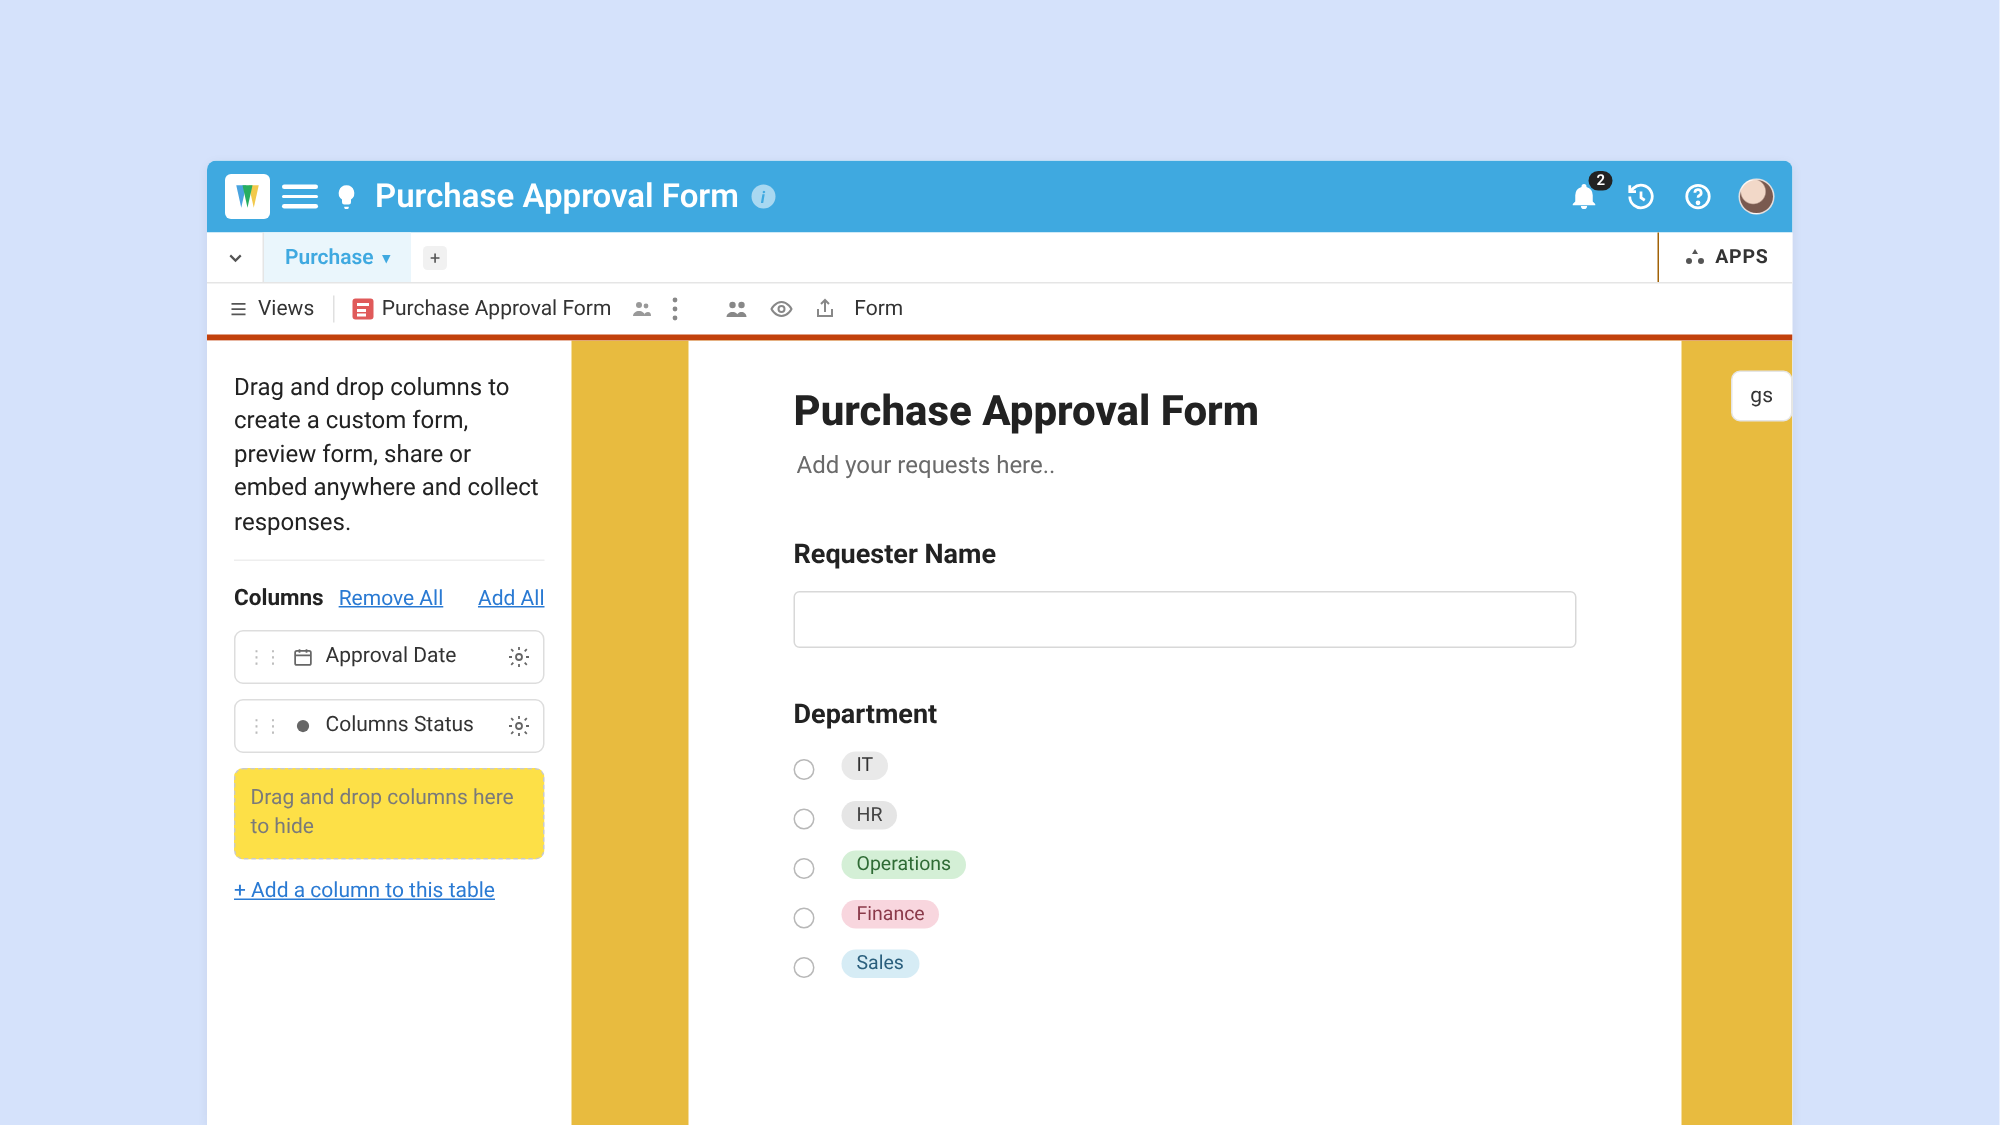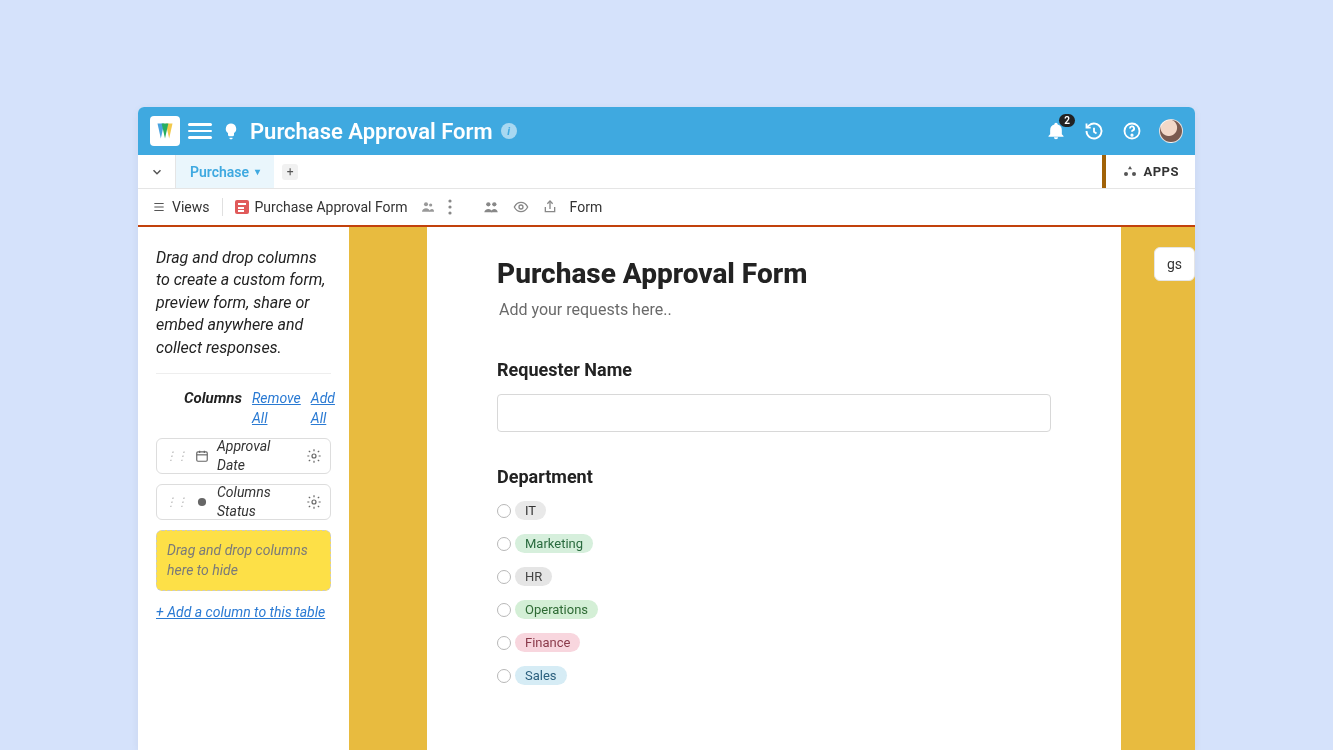--- a/index.html
+++ b/index.html
@@ -17,49 +17,49 @@
 .tb-icon { width:22px; height:22px; display:inline-flex; align-items:center; justify-content:center; margin-left:16px; cursor:pointer; color:#fff; position:relative; }
 .badge { position:absolute; top:-6px; right:-8px; background:#222; color:#fff; border-radius:8px; font-size:10px; padding:1px 5px; font-weight:600; }
 .avatar { width:24px; height:24px; border-radius:50%; background: radial-gradient(circle at 40% 35%, #f2d8c8 0 40%, #7a5a4f 45% 100%); margin-left:16px; cursor:pointer; border: 1px solid rgba(255,255,255,0.8);}
 .tabbar { height:34px; display:flex; align-items:stretch; border-bottom:1px solid #e5e5e5; background:#fff; }
 .tab-toggle { width:38px; display:flex; align-items:center; justify-content:center; border-right:1px solid #e5e5e5; cursor:pointer; }
 .tab-active { background:#eaf6fc; color:#3fa9e0; display:flex; align-items:center; padding:16px 14px; font-weight:600; font-size:14px; cursor:pointer; }
 .tab-active .chev { margin-left:6px; font-size:10px; color:#3fa9e0; }
 .tab-add { display:flex; align-items:center; padding:0 8px; }
 .tab-add-btn { width:16px; height:16px; background:#f1f1f1; border-radius:3px; display:flex; align-items:center; justify-content:center; font-size:12px; color:#555; cursor:pointer; }
 .tabbar .spacer { flex:1; }
-.apps-btn { display:flex; align-items:center; padding:0 16px; border-left:4px solid #a16207; font-weight:700; font-size:13px; cursor:pointer; letter-spacing:0.5px; color:#333; gap:6px;}
-.viewbar { height:38px; display:flex; align-items:center; padding:0 14px; border-bottom:2px solid #c2410c; font-size:14px; gap:12px; color:#333; }
+.apps-btn { display:flex; align-items:center; padding:0 16px; border-left:1px solid #a16207; font-weight:700; font-size:13px; cursor:pointer; letter-spacing:0.5px; color:#333; gap:6px;}
+.viewbar { height:38px; display:flex; align-items:center; padding:0 14px; border-bottom:4px solid #c2410c; font-size:14px; gap:12px; color:#333; }
 .viewbar .sep { width:1px; height:18px; background:#e0e0e0; }
 .vb-item { display:inline-flex; align-items:center; gap:6px; cursor:pointer; }
 .vb-form-icon { width:14px; height:14px; background:#e05a5a; border-radius:2px; display:inline-block; position:relative;}
 .vb-form-icon::before { content:""; position:absolute; left:3px; right:3px; top:3px; height:2px; background:#fff;}
 .vb-form-icon::after { content:""; position:absolute; left:3px; right:5px; top:7px; height:2px; background:#fff; box-shadow: 0 3px 0 #fff;}
 .vb-icon { color:#888; cursor:pointer; display:inline-flex; }
 .content { flex:1; display:flex; overflow:hidden; }
-.sidebar { width:211px; padding:20px 18px 0 18px; background:#fff; font-size:15.5px; color:#222; line-height:1.4;font-style:italic; }
+.sidebar { width:243px; padding:20px 18px 0 18px; background:#fff; font-size:15.5px; color:#222; line-height:1.4; }
 .sidebar .intro { padding-bottom:14px; border-bottom:1px solid #eee; margin-bottom:14px; font-size:16px;}
-.cols-header { display:flex; align-items:baseline; gap:10px; margin-bottom:10px; font-size:15px;margin-left:28px;}
+.cols-header { display:flex; align-items:baseline; gap:10px; margin-bottom:10px; font-size:15px;}
 .cols-header .lbl { font-weight:700; }
 .link { color:#2a7ad3; text-decoration:underline; cursor:pointer; font-size:14px;}
 .col-item { border:1px solid #ddd; border-radius:6px; height:36px; display:flex; align-items:center; padding:0 8px; margin-bottom:10px; font-size:14px; color:#333; gap:8px; cursor:grab;}
 .drag-dots { color:#bbb; font-size:12px; letter-spacing:-1px; line-height:1; }
 .col-type-icon { color:#666; }
 .col-item .grow { flex:1; }
 .gear-dots { color:#666; font-size:14px; }
 .dropzone { border:1.5px dashed #c9c9c9; border-radius:6px; padding:10px 10px; color:#7a7a7a; font-size:14px; margin-bottom:12px; background:#fde047;}
 .add-col { color:#2a7ad3; text-decoration:underline; font-size:14px; cursor:pointer; }
 .canvas { flex:1; background:#e8bb3f; position:relative; overflow:hidden; }
 .settings-chip { position:absolute; right:0; top:20px; background:#fff; border:1px solid #e5e5e5; border-radius:6px; padding:8px 12px; font-size:14px; color:#333; cursor:pointer;}
 .form-card { position:absolute; left:78px; right:74px; top:0; bottom:0; background:#fff; padding:30px 70px 10px 70px; overflow:auto;}
 .form-title { font-size:28px; font-weight:800; color:#222; margin-bottom:10px;}
 .form-sub { color:#6a6a6a; font-size:16px; margin-bottom:40px; padding-left:2px;}
 .field-label { font-size:18px; font-weight:700; color:#222; margin-bottom:14px; }
 .text-input { width:100%; height:38px; border:1px solid #d8d8d8; border-radius:4px; margin-bottom:34px; padding:0 10px; font-size:14px;}
-.radio-row { display:flex; align-items:center; gap:4px; margin-bottom:14px;}
+.radio-row { display:flex; align-items:flex-end; gap:18px; margin-bottom:14px;}
 .radio { width:14px; height:14px; border:1.5px solid #b8b8b8; border-radius:50%; cursor:pointer; flex-shrink:0;}
 .pill { padding:2px 10px; border-radius:10px; font-size:13px; }
 .pill-it { background:#e9e9e9; color:#333;}
 .pill-mkt { background:#d6efdc; color:#2a6b3f;}
 .pill-hr { background:#e5e5e5; color:#444;}
 .pill-fin { background:#f8d6de; color:#8a3a4a;}
 .pill-ops { background:#d4efd6; color:#2f6b35;}
 .pill-sales { background:#d6ecf5; color:#2a5f7d;}
 svg { display:block; }
 </style>
@@ -247,24 +247,20 @@
         <input class="text-input" type="text" style="">
 
         <div class="field-label">Department</div>
 
         <div class="radio-row">
           <span class="radio"></span>
           <span class="pill pill-it">IT</span>
         </div>
         <div class="radio-row">
           <span class="radio"></span>
-          <span class="pill pill-mkt">Marketing</span>
-        </div>
-        <div class="radio-row">
-          <span class="radio"></span>
           <span class="pill pill-hr">HR</span>
         </div>
         <div class="radio-row">
           <span class="radio"></span>
           <span class="pill pill-ops">Operations</span>
         </div>
         <div class="radio-row">
           <span class="radio"></span>
           <span class="pill pill-fin">Finance</span>
         </div>

